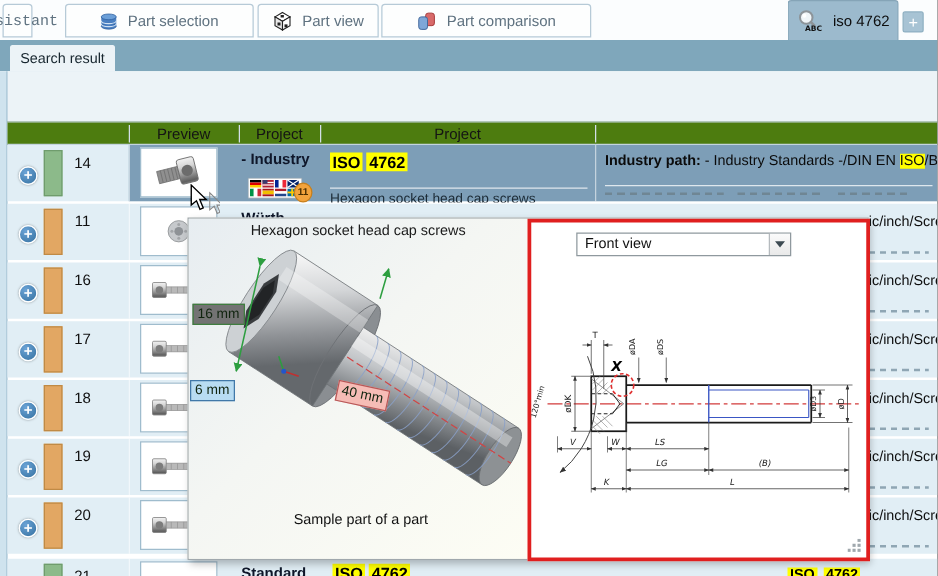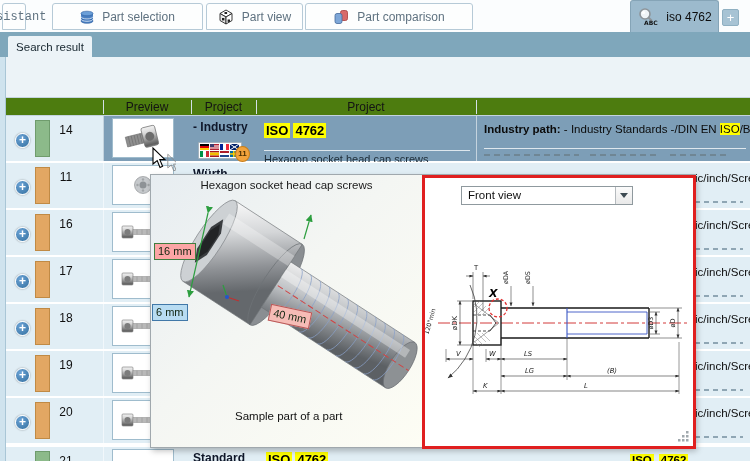--- a/index.html
+++ b/index.html
@@ -42,21 +42,21 @@
   .badge11{position:absolute;left:229px;top:30px;width:15px;height:16px;border-radius:50%;background:#f2a33c;border:1px solid #c87f1a;color:#4a2f00;font-size:8px;line-height:13px;text-align:center;font-weight:bold;box-sizing:border-box;}
   .uline{position:absolute;height:1px;background:rgba(255,255,255,.75);}
   .clip2{position:absolute;overflow:hidden;font-size:11px;color:#1c2b36;line-height:13px;height:9px;white-space:nowrap;}
   .ppath{position:absolute;left:478px;top:7px;font-size:11.5px;color:#0b0b0b;white-space:nowrap;}
   .marks{position:absolute;height:2px;background:repeating-linear-gradient(90deg,#6f8694 0 6px,transparent 6px 10px);}
   
   .popup{position:absolute;left:150px;top:174px;width:545px;height:274px;background:#fcfcf1;border:1px solid #a0a8ad;box-sizing:border-box;box-shadow:2px 3px 6px rgba(0,0,0,.25);z-index:5;}
   .popup-leftbg{position:absolute;left:0;top:0;width:271px;height:272px;background:linear-gradient(135deg,#e7edf1 0%,#f4f6f3 45%,#fdfdf4 100%);}
   .popup-title{position:absolute;left:0;top:4px;width:271px;text-align:center;font-size:11.5px;color:#1a1a1a;}
   .badge{position:absolute;font-size:11px;color:#10240f;padding:0 3px;line-height:15px;white-space:nowrap;box-sizing:border-box;}
-  .b16{left:3px;top:68px;background:#fca5a5;border:1px solid #3f7d3f;}
+  .b16{left:3px;top:68px;background:#737373;border:1px solid #3f7d3f;}
   .b6{left:1px;top:129px;background:#b8dcf2;border:1px solid #4178a8;}
   .b40{left:118px;top:133px;background:#f6bcb6;border:1px solid #b85858;transform:rotate(12deg);}
   .caption{position:absolute;left:84px;top:234px;width:130px;font-size:11.5px;color:#111;line-height:14px;}
   .redpanel{position:absolute;left:271px;top:0;width:274px;height:274px;border:3px solid #e01f1f;background:#fff;box-sizing:border-box;}
   .fvcombo{position:absolute;left:8px;top:8px;width:172px;height:19px;background:#fff;border:1px solid #8f999e;box-sizing:border-box;margin-left:28px;}
   .fvtxt{position:absolute;left:6px;top:2px;font-size:11.5px;color:#101010;}
   .fvbtn{position:absolute;right:0;top:0;width:16px;height:17px;border-left:1px solid #b5babe;background:linear-gradient(#fbfbfb,#e9e9e9);}
   .grip{position:absolute;right:3px;bottom:3px;}
   .cursor{position:absolute;left:152px;top:147px;z-index:9;}
   svg text{font-family:"DejaVu Sans",sans-serif;}

